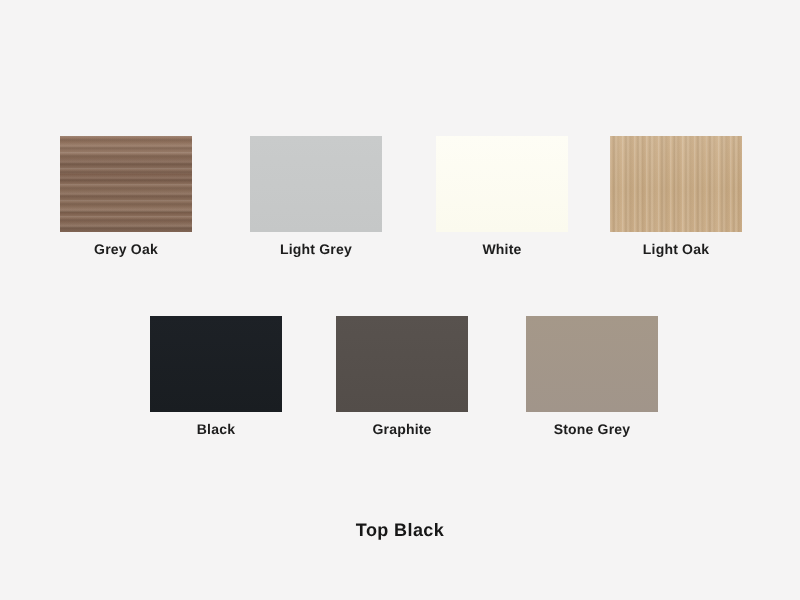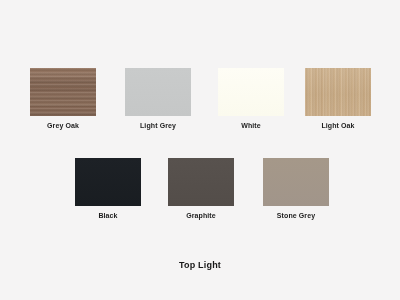--- a/index.html
+++ b/index.html
@@ -165,15 +165,15 @@
   <div class="swatch-item r2 d2">
     <div class="swatch-chip tex-graphite"></div>
     <div class="swatch-label">Graphite</div>
   </div>
 
   <div class="swatch-item r2 d3">
     <div class="swatch-chip tex-stonegrey"></div>
     <div class="swatch-label">Stone Grey</div>
   </div>
 
-  <div id="caption">Top Light</div>
+  <div id="caption">Top Black</div>
 
 </div>
 
 </body></html>

